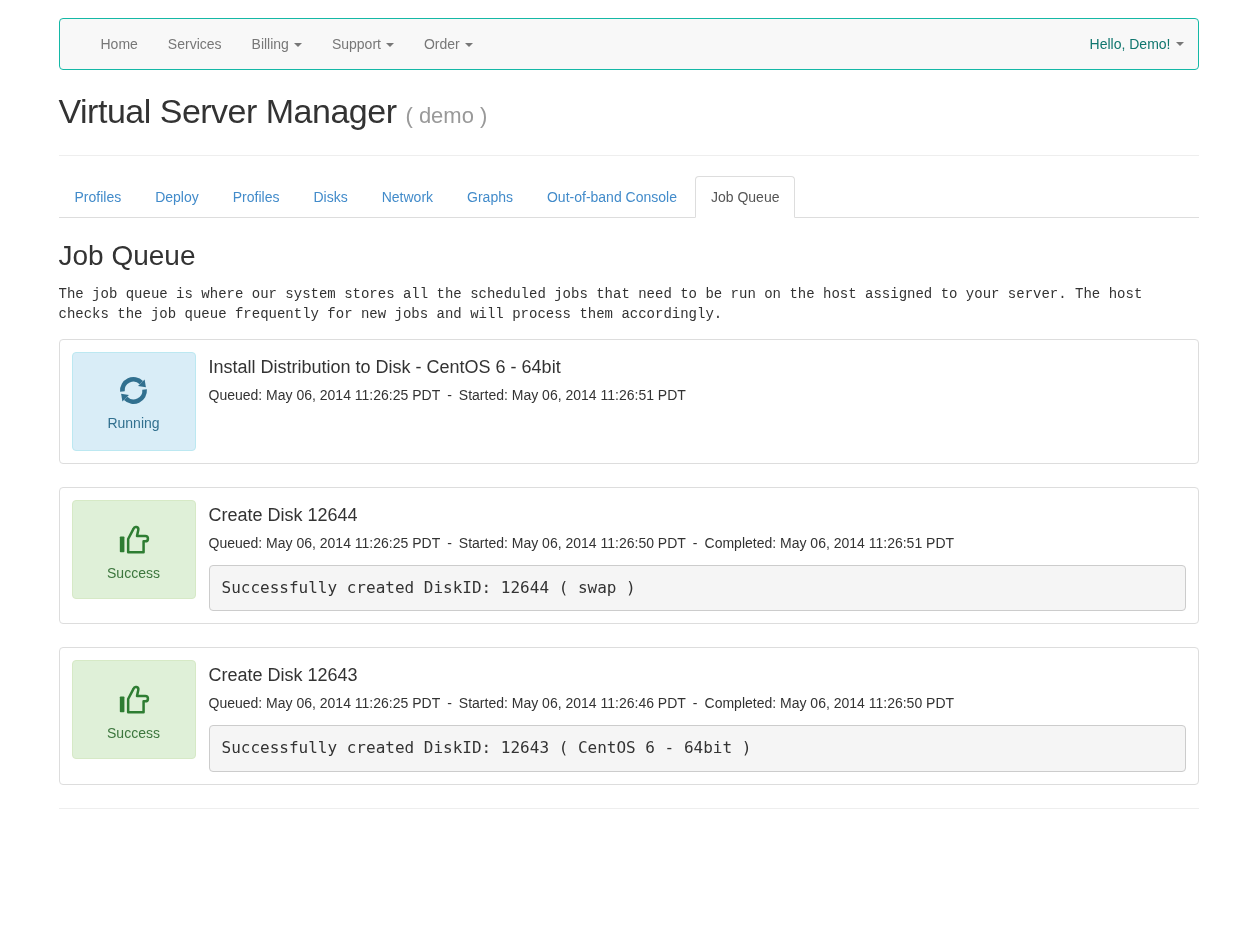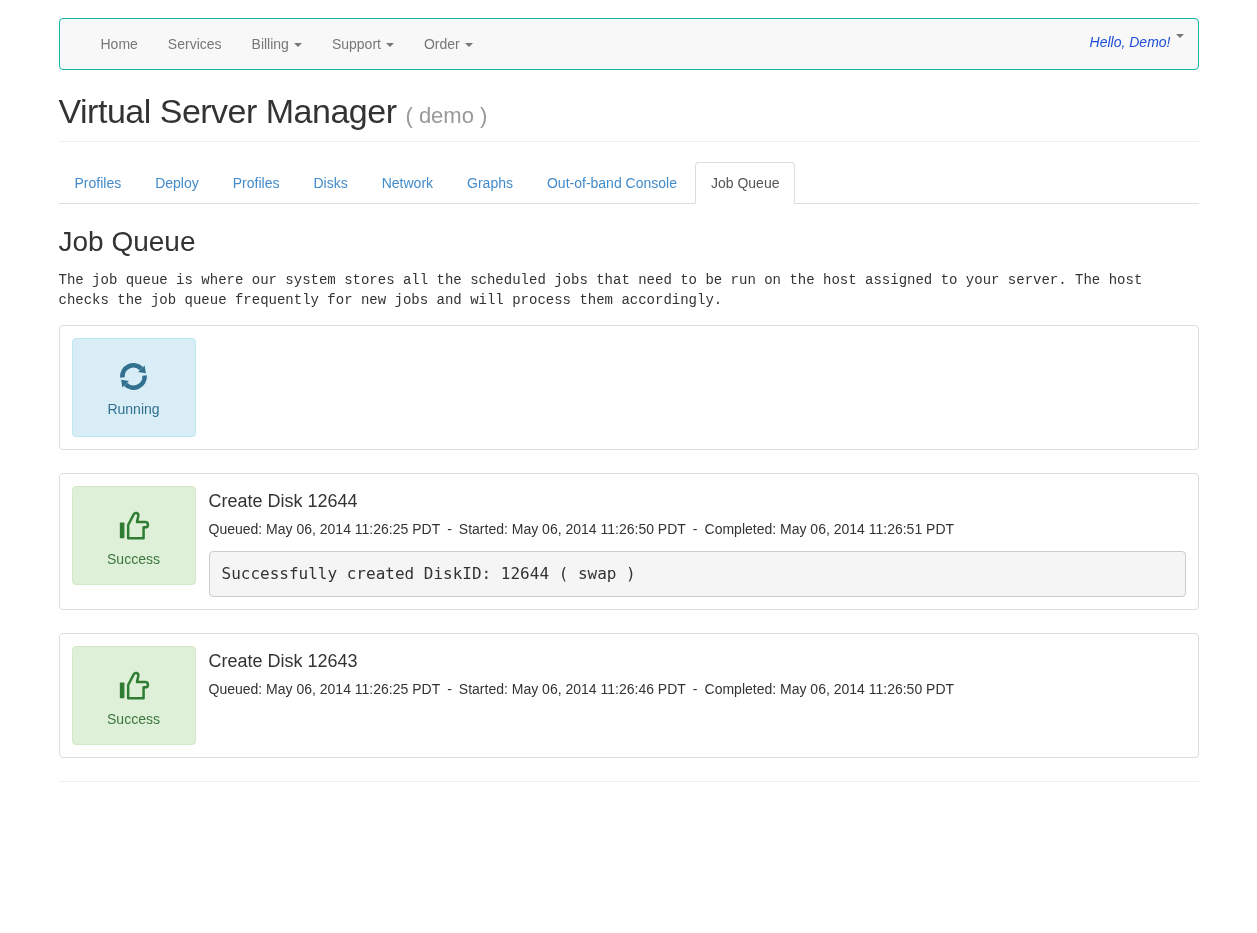--- a/index.html
+++ b/index.html
@@ -34,40 +34,39 @@
   .navbar a {
     display: block;
     padding: 15px;
     color: #777;
     text-decoration: none;
     line-height: 20px;
     cursor: pointer;
   }
   .nav-user {
     display: flex;
-    align-items: flex-start;
+    align-items: center;
     padding: 15px 14px;
-    color: #1d4ed8;
+    color: #0f766e;
     cursor: pointer;
-    font-style: italic;
   }
   .caret {
     display: inline-block;
     width: 0; height: 0;
     margin-left: 5px;
     vertical-align: middle;
     border-left: 4px solid transparent;
     border-right: 4px solid transparent;
     border-top: 4px solid #777;
   }
 
   
   .page-header {
     margin: 22px 0 0;
-    padding-bottom: 10px;
+    padding-bottom: 24px;
     border-bottom: 1px solid #eee;
   }
   .page-header h1 {
     margin: 0;
     font-size: 34px;
     font-weight: 500;
     color: #333;
     letter-spacing: -0.5px;
   }
   .page-header h1 small {
@@ -250,20 +249,24 @@
           <svg width="37" height="37" viewBox="0 0 40 40">
             <g fill="none" stroke="#31708f" stroke-width="5">
               <path d="M 8 21 A 12 12 0 0 1 28.5 11.5"></path>
               <path d="M 32 19 A 12 12 0 0 1 11.5 28.5"></path>
             </g>
             <polygon fill="#31708f" points="32.0,8.0 24.9,15.1 33.4,16.5"></polygon>
             <polygon fill="#31708f" points="8.0,32.0 15.1,24.9 6.6,23.5"></polygon>
           </svg>
           <div class="status-label">Running</div>
         </div>
+        <div class="job-body">
+          <h3 class="job-title">Install Distribution to Disk - CentOS 6 - 64bit</h3>
+          <div class="job-meta"><span class="meta-part"><span>Queued:</span> <span>May 06, 2014 11:26:25 PDT</span></span><span class="sep">-</span><span class="meta-part"><span>Started:</span> <span>May 06, 2014 11:26:51 PDT</span></span></div>
+        </div>
       </div>
       <div class="job-panel">
         <div class="status-box" style="background: rgb(223, 240, 216); border-color: rgb(214, 233, 198); color: rgb(60, 118, 61);">
           <svg width="40" height="40" viewBox="0 0 48 48">
             <rect x="7" y="21" width="5.5" height="19" rx="1" fill="#2e7d32"></rect>
             <path d="M17 40 L17 24 L23.5 11.5 C24.6 8.2 29.8 9.3 29.2 13 L27.6 20.5 L37.5 20.5 C41.8 20.5 41.8 26.8 37.5 26.8 L35.5 26.8 L35.5 40 Z" fill="none" stroke="#2e7d32" stroke-width="3" stroke-linejoin="round"></path>
           </svg>
           <div class="status-label">Success</div>
         </div>
         <div class="job-body">
@@ -276,19 +279,20 @@
         <div class="status-box" style="background: rgb(223, 240, 216); border-color: rgb(214, 233, 198); color: rgb(60, 118, 61);">
           <svg width="40" height="40" viewBox="0 0 48 48">
             <rect x="7" y="21" width="5.5" height="19" rx="1" fill="#2e7d32"></rect>
             <path d="M17 40 L17 24 L23.5 11.5 C24.6 8.2 29.8 9.3 29.2 13 L27.6 20.5 L37.5 20.5 C41.8 20.5 41.8 26.8 37.5 26.8 L35.5 26.8 L35.5 40 Z" fill="none" stroke="#2e7d32" stroke-width="3" stroke-linejoin="round"></path>
           </svg>
           <div class="status-label">Success</div>
         </div>
         <div class="job-body">
           <h3 class="job-title">Create Disk 12643</h3>
           <div class="job-meta"><span class="meta-part"><span>Queued:</span> <span>May 06, 2014 11:26:25 PDT</span></span><span class="sep">-</span><span class="meta-part"><span>Started:</span> <span>May 06, 2014 11:26:46 PDT</span></span><span class="sep">-</span><span class="meta-part"><span>Completed:</span> <span>May 06, 2014 11:26:50 PDT</span></span></div>
+          <pre class="job-output">Successfully created DiskID: 12643 ( CentOS 6 - 64bit )</pre>
         </div>
       </div>
     </div>
 
   <hr class="footer-hr">
 
 </div>
 
 </body></html>

